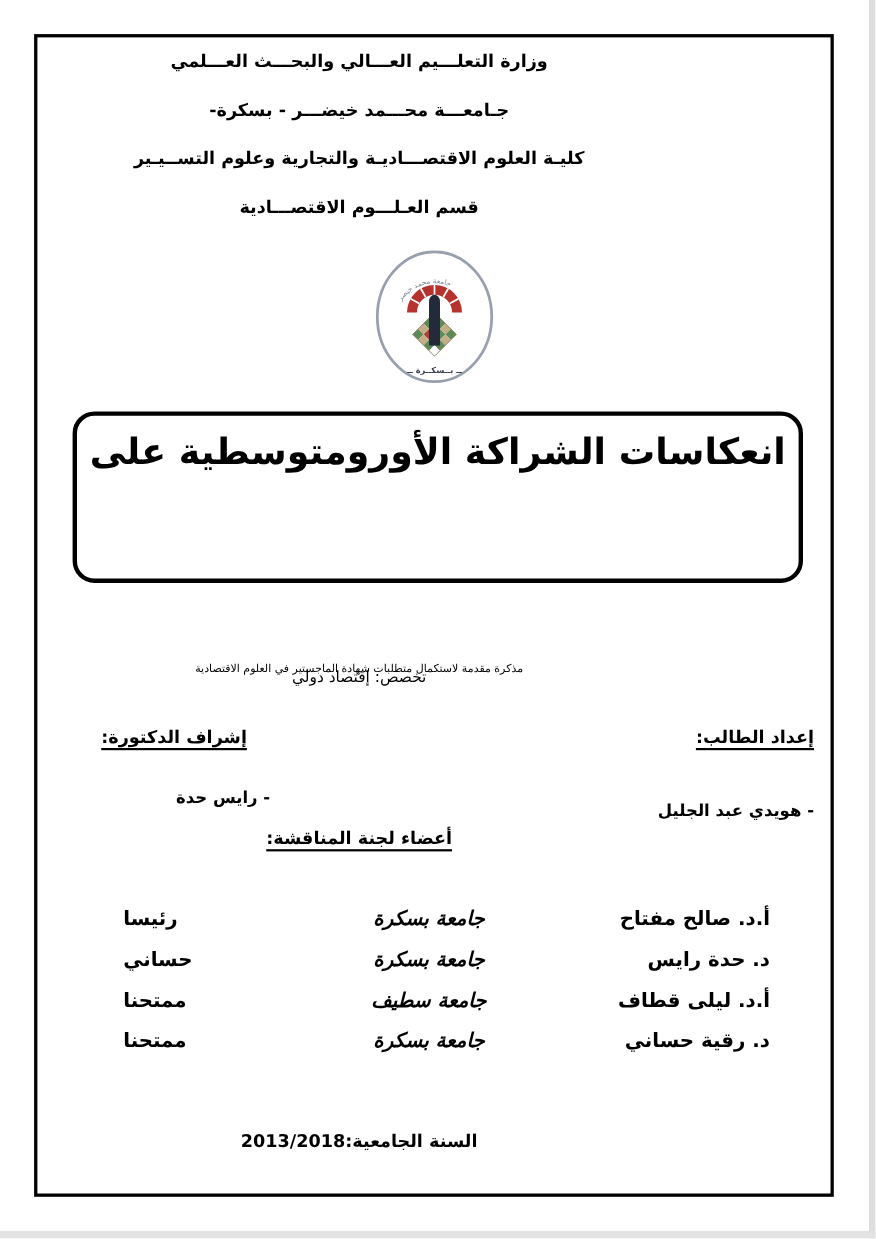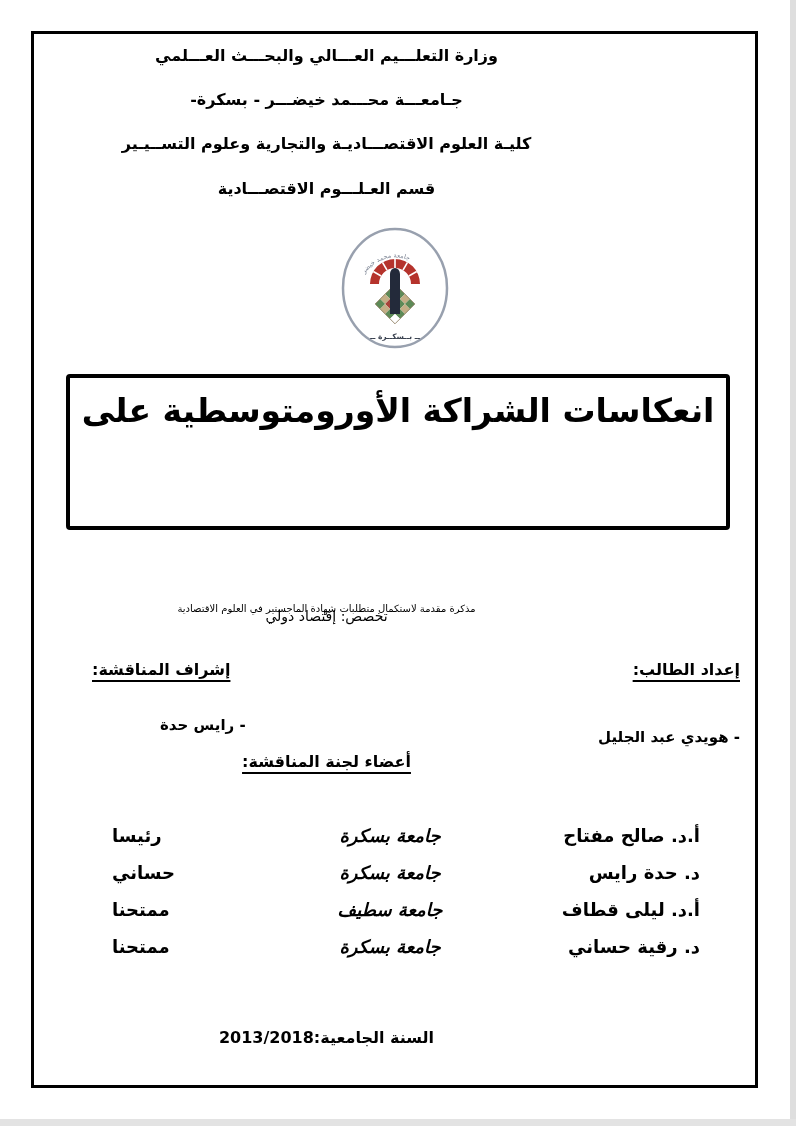--- a/index.html
+++ b/index.html
@@ -19,21 +19,21 @@
   .u   { text-decoration: underline; text-underline-offset: 5px; text-decoration-thickness: 1.5px; }
 
   #frame {
     left: 31px; top: 31px; width: 727px; height: 1057px;
     border: 3px solid #000;
   }
   .hline { font-size: 16px; line-height: 22px; }
 
   #title-box {
     left: 66px; top: 374px; width: 664px; height: 156px;
-    border: 4px solid #000; border-radius: 4px;
+    border: 4px solid #000; border-radius: 20px;
     text-align: center;
   }
   #title-box .tline { font-size: 33px; font-weight: bold; line-height: 62px; padding-top: 2px; }
 
   #subtitle  { top: 558px; font-size: 10px; margin-top: 45px; }
   #specialty { top: 608px; font-size: 14px; }
 
   .sec-label { top: 660px; font-size: 16px; }
   #prepared-label   { right: 56px; }
   #supervisor-label { left: 92px; }
@@ -110,21 +110,21 @@
 </svg>
 
 <div id="title-box" class="abs">
   <div class="tline ar">انعكاسات الشراكة الأورومتوسطية على</div>
 </div>
 
 <div id="subtitle" class="abs ctr ar">مذكرة مقدمة لاستكمال متطلبات شهادة الماجستير في العلوم الاقتصادية</div>
 <div id="specialty" class="abs ctr ar">تخصص: إقتصاد دولي</div>
 
 <div id="prepared-label" class="abs sec-label ar b u">إعداد الطالب:</div>
-<div id="supervisor-label" class="abs sec-label ar b u">إشراف المناقشة:</div>
+<div id="supervisor-label" class="abs sec-label ar b u">إشراف الدكتورة:</div>
 
 <div id="student-name" class="abs name-line ar b">- هويدي عبد الجليل</div>
 <div id="supervisor-name" class="abs name-line ar b">- رايس حدة</div>
 
 <div id="committee-heading" class="abs ctr ar b u">أعضاء لجنة المناقشة:</div>
 
 <div class="abs c-row c-name r0 ar b">أ.د. صالح مفتاح</div>
 <div class="abs c-row c-univ r0 ar b">جامعة بسكرة</div>
 <div class="abs c-row c-role r0 ar b">رئيسا</div>
 

